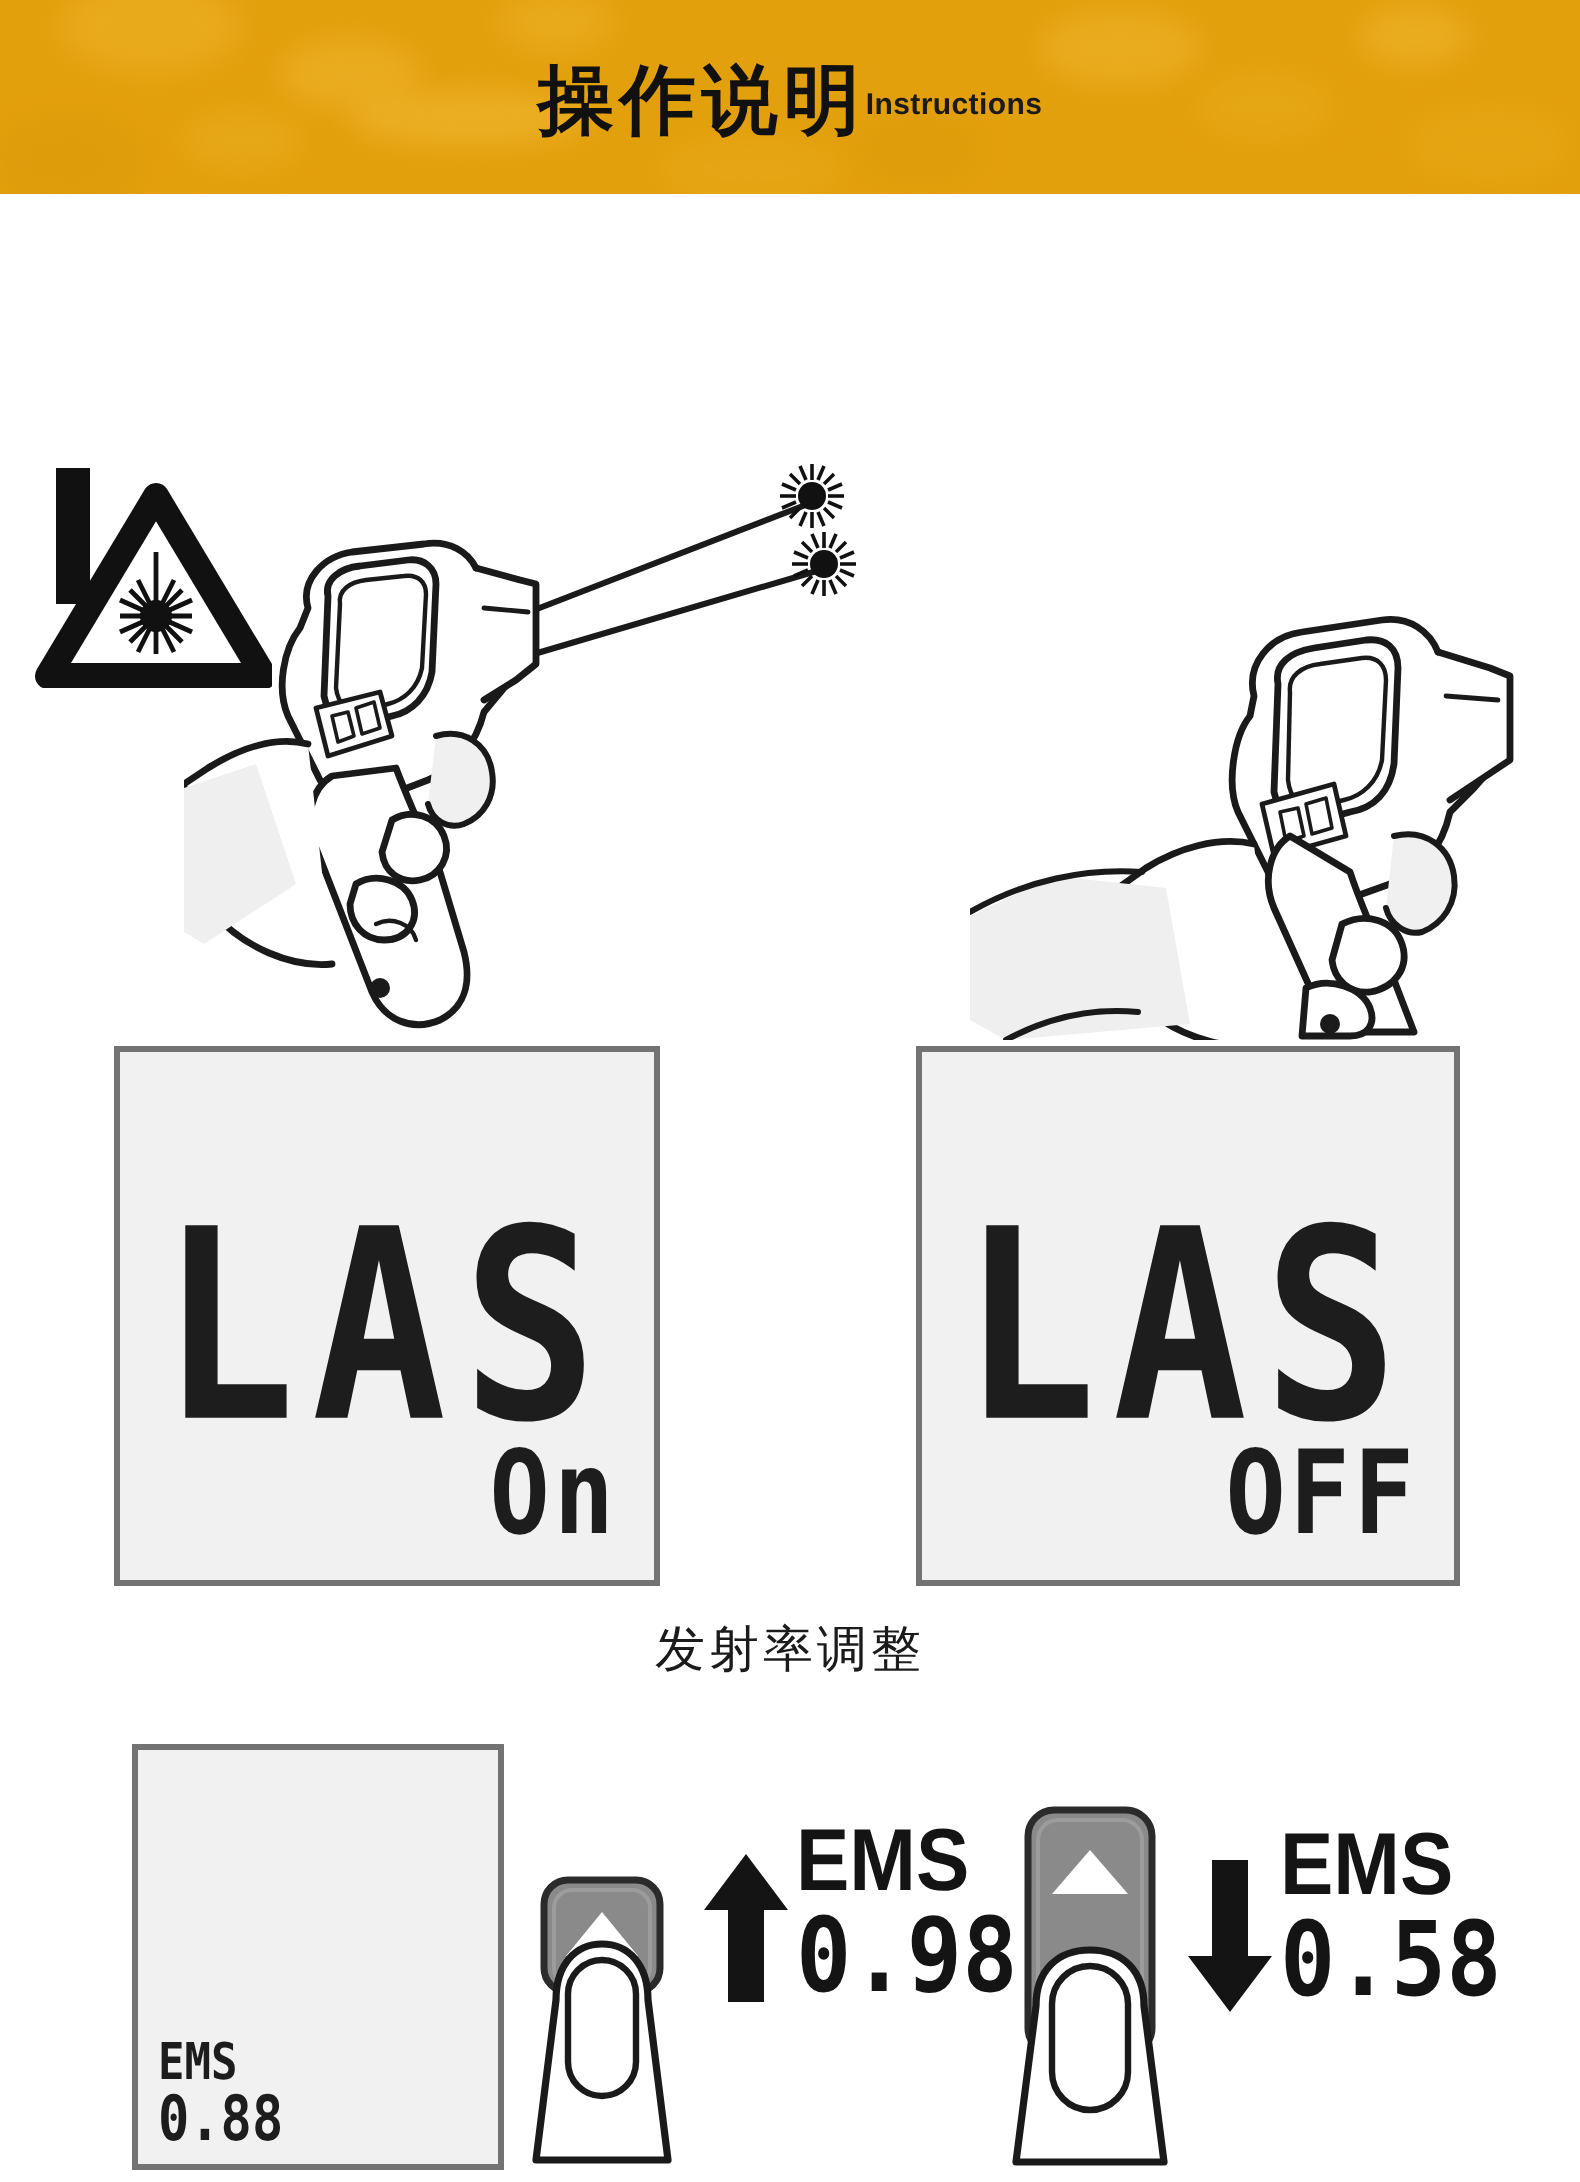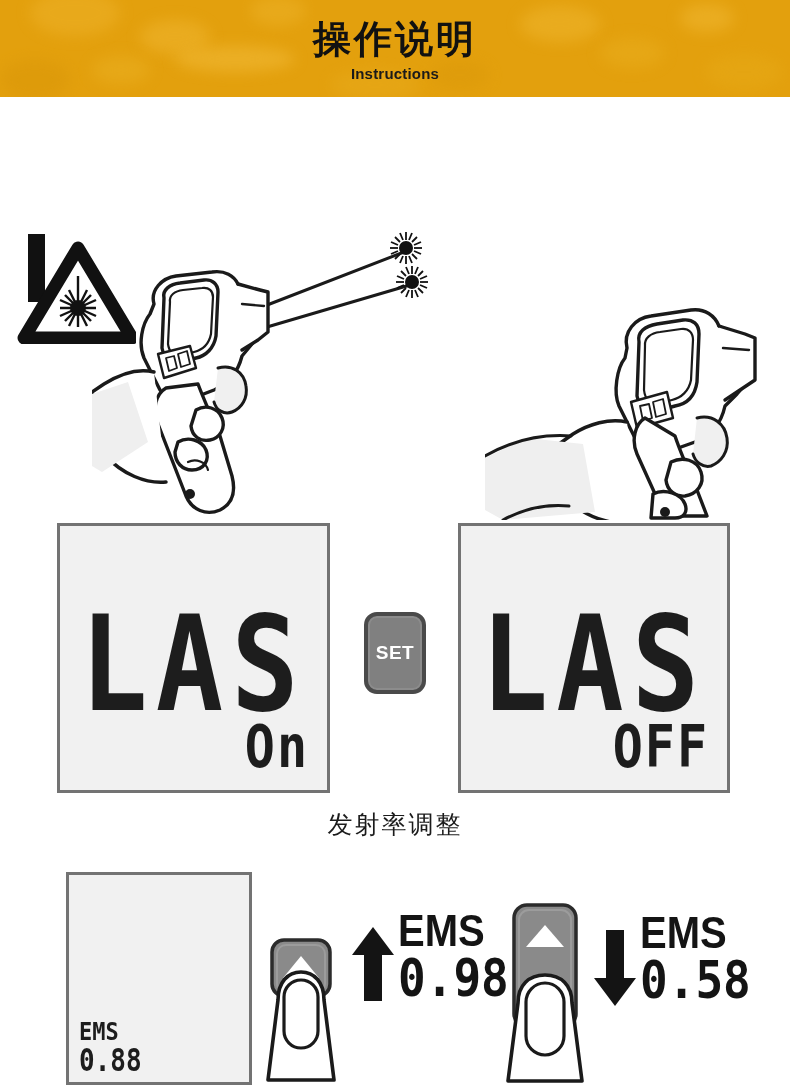--- a/index.html
+++ b/index.html
@@ -10,21 +10,21 @@
   }
   .page{position:relative;width:790px;height:1091px;}
 
   
   .header{
     position:absolute;left:0;top:0;width:790px;height:97px;
     background:#e3a00d;overflow:hidden;
   }
   .header .tex{position:absolute;border-radius:50%;filter:blur(7px);}
   .header-inner{position:relative;z-index:3;height:100%;
-    display:flex;flex-direction:column;align-items:center;justify-content:center;}
+    display:flex;flex-direction:row;align-items:center;justify-content:center;}
   .h-title{
     font-size:38px;font-weight:700;color:#111;letter-spacing:3px;
     line-height:1;margin-top:4px;
   }
   .h-sub{
     font-size:15px;color:#1a1a1a;margin-top:7px;letter-spacing:.2px;
     font-weight:700;
   }
 
   
@@ -279,23 +279,20 @@
         <path d="M18 272 C40 260 62 256 84 258" stroke-width="3"></path>
       </g>
     </svg>
   </div>
 
   <div class="lcd" id="lcd-on">
     <div class="lcd-main seg">LAS</div>
     <div class="lcd-sub seg">On</div>
   </div>
 
-  <div id="set-btn">
-    <span>SET</span>
-  </div>
 
   <div class="lcd" id="lcd-off">
     <div class="lcd-main seg">LAS</div>
     <div class="lcd-sub seg">OFF</div>
   </div>
 
   <div class="cap" id="cap-ems">发射率调整</div>
 
   <div class="lcd" id="lcd-ems">
     <div class="ems-block">

